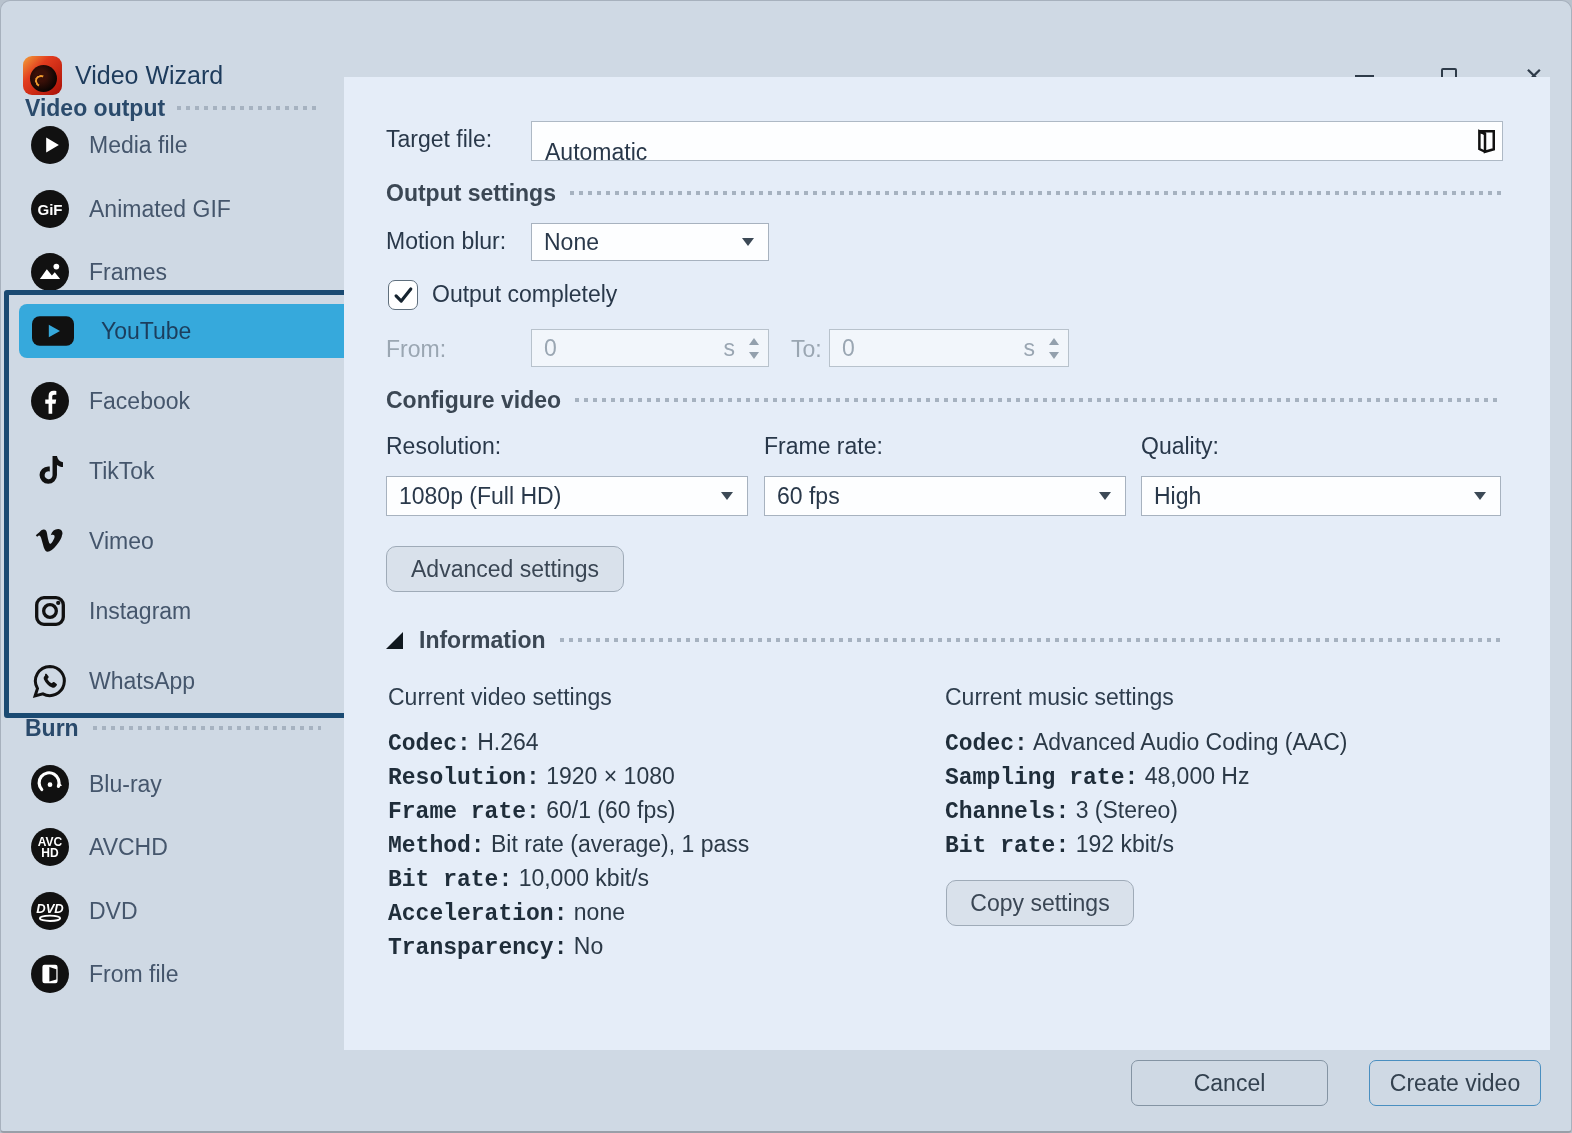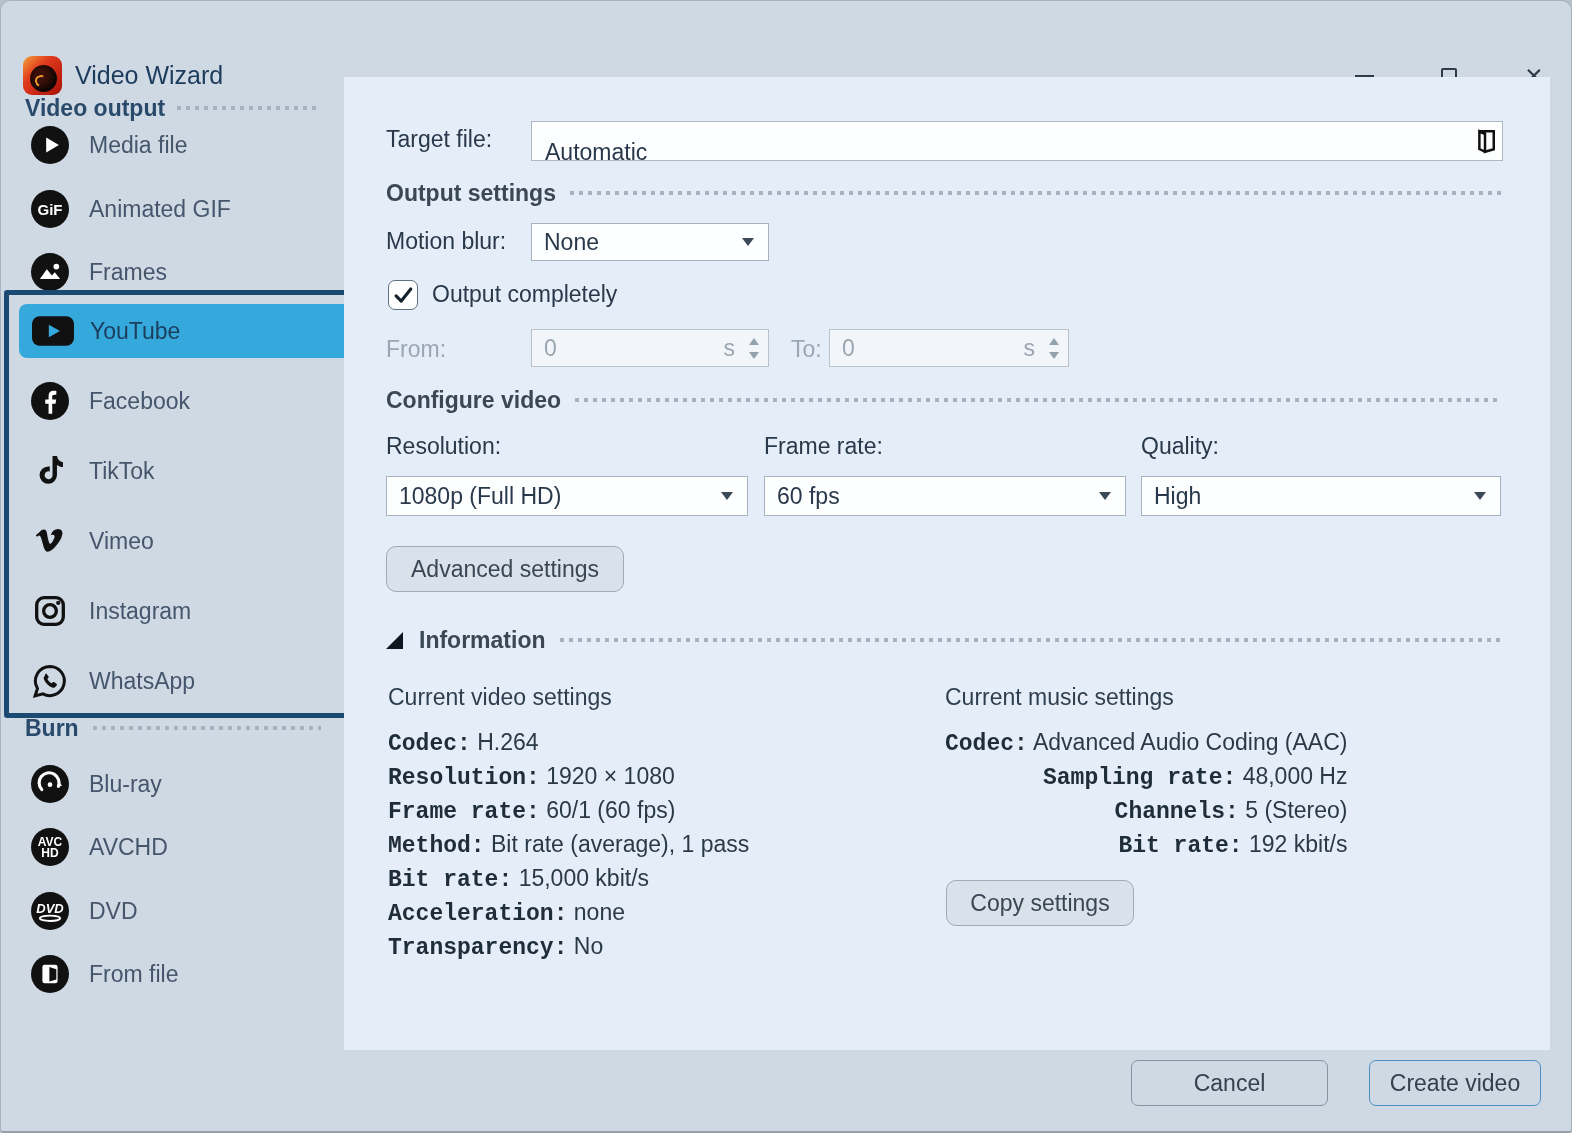--- a/index.html
+++ b/index.html
@@ -24,21 +24,21 @@
   .glyph-max{display:block;width:16px;height:16px;border:2.4px solid #2e3b49;border-radius:2px;}
   .glyph-cls{font-size:23px;color:#2e3b49;line-height:1;}
   
   .side-header{position:absolute;left:24px;width:296px;height:30px;display:flex;align-items:center;gap:14px;}
   .side-header .txt{font-size:23px;font-weight:bold;color:#2a4a6b;white-space:nowrap;}
   .dots{flex:1;height:4px;background:repeating-linear-gradient(to right,#a6b2c0 0 4px,transparent 4px 9px);}
   .side-item{position:absolute;left:30px;height:52px;display:flex;align-items:center;gap:20px;cursor:default;}
   .side-item .lbl{font-size:23px;color:#45566c;white-space:nowrap;}
   .side-item .icn{width:38px;height:38px;flex:0 0 38px;}
   .yt-row{position:absolute;left:18px;top:303px;width:337px;height:54px;background:#36a9dc;border-radius:8px;
-    display:flex;align-items:center;gap:16px;padding-left:13px;}
+    display:flex;align-items:center;gap:27px;padding-left:13px;}
   .yt-row .lbl{font-size:23px;color:#1c3e5d;}
   .hl-box{position:absolute;left:3px;top:289px;width:365px;height:428px;border:5px solid #1a4a72;border-radius:3px;pointer-events:none;}
   
   .panel{position:absolute;left:343px;top:76px;width:1206px;height:973px;background:#e5edf8;}
   .plabel{position:absolute;font-size:23px;color:#29384a;white-space:nowrap;}
   .plabel.dim{color:#9aa6b2;}
   .sec-header{position:absolute;left:42px;width:1115px;height:30px;display:flex;align-items:center;gap:14px;}
   .sec-header .txt{font-size:23px;font-weight:bold;color:#3b4754;white-space:nowrap;}
   .tri{width:0;height:0;border-bottom:17px solid #10181f;border-left:17px solid transparent;margin-right:2px;}
   .tinput{position:absolute;background:#fdfeff;border:1px solid #aeb9c5;display:flex;align-items:center;}
@@ -318,30 +318,30 @@
       <span class="txt">Information</span>
       <span class="dots"></span>
     </div>
 
     <div class="info-title" style="left:44px;top:607px;">Current video settings</div>
     <div class="info-block" style="left:44px;top:649px;">
       <div><b>Codec:</b> <span>H.264</span></div>
       <div><b>Resolution:</b> <span>1920 × 1080</span></div>
       <div><b>Frame rate:</b> <span>60/1 (60 fps)</span></div>
       <div><b>Method:</b> <span>Bit rate (average), 1 pass</span></div>
-      <div><b>Bit rate:</b> <span>15,000 kbit/s</span></div>
+      <div><b>Bit rate:</b> <span>10,000 kbit/s</span></div>
       <div><b>Acceleration:</b> <span>none</span></div>
       <div><b>Transparency:</b> <span>No</span></div>
     </div>
 
     <div class="info-title" style="left:601px;top:607px;">Current music settings</div>
-    <div class="info-block" style="left:601px;top:649px;text-align:right;">
+    <div class="info-block" style="left:601px;top:649px;">
       <div><b>Codec:</b> <span>Advanced Audio Coding (AAC)</span></div>
       <div><b>Sampling rate:</b> <span>48,000 Hz</span></div>
-      <div><b>Channels:</b> <span>5 (Stereo)</span></div>
+      <div><b>Channels:</b> <span>3 (Stereo)</span></div>
       <div><b>Bit rate:</b> <span>192 kbit/s</span></div>
     </div>
 
     <div class="btn-gray" style="left:602px;top:803px;width:188px;height:46px;">Copy settings</div>
   </div>
 
   <div class="fbtn cancel">Cancel</div>
   <div class="fbtn create">Create video</div>
 
 </div>

